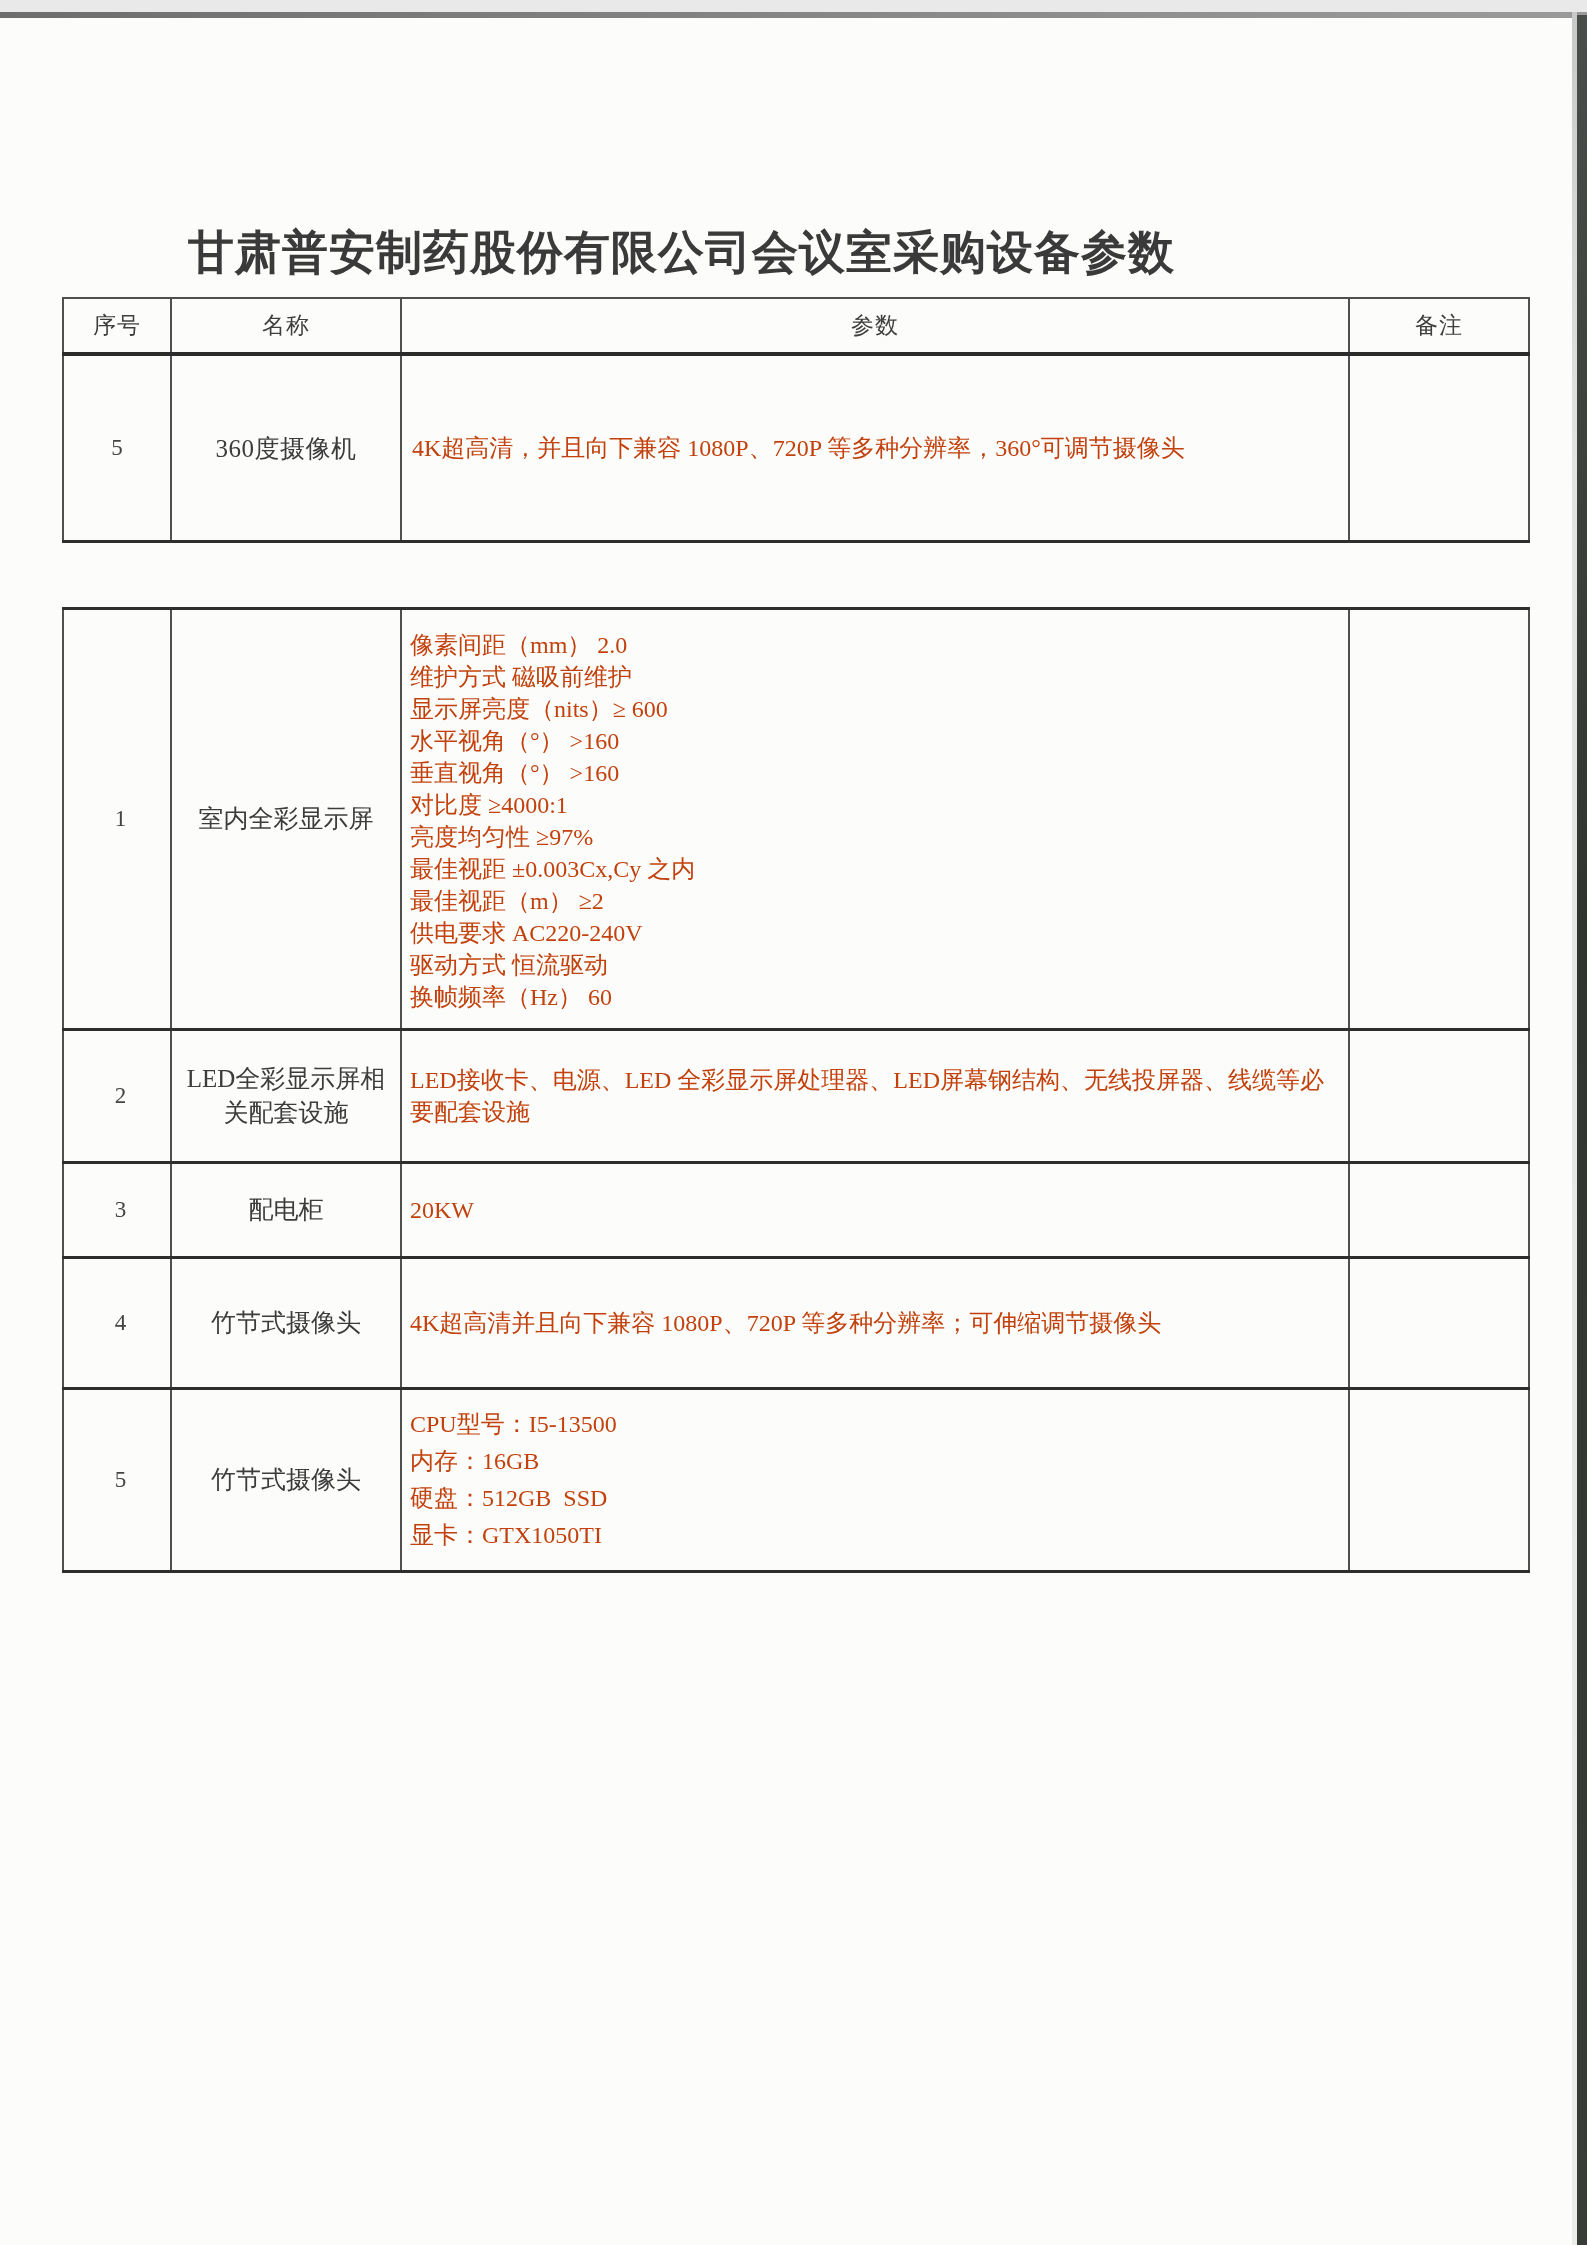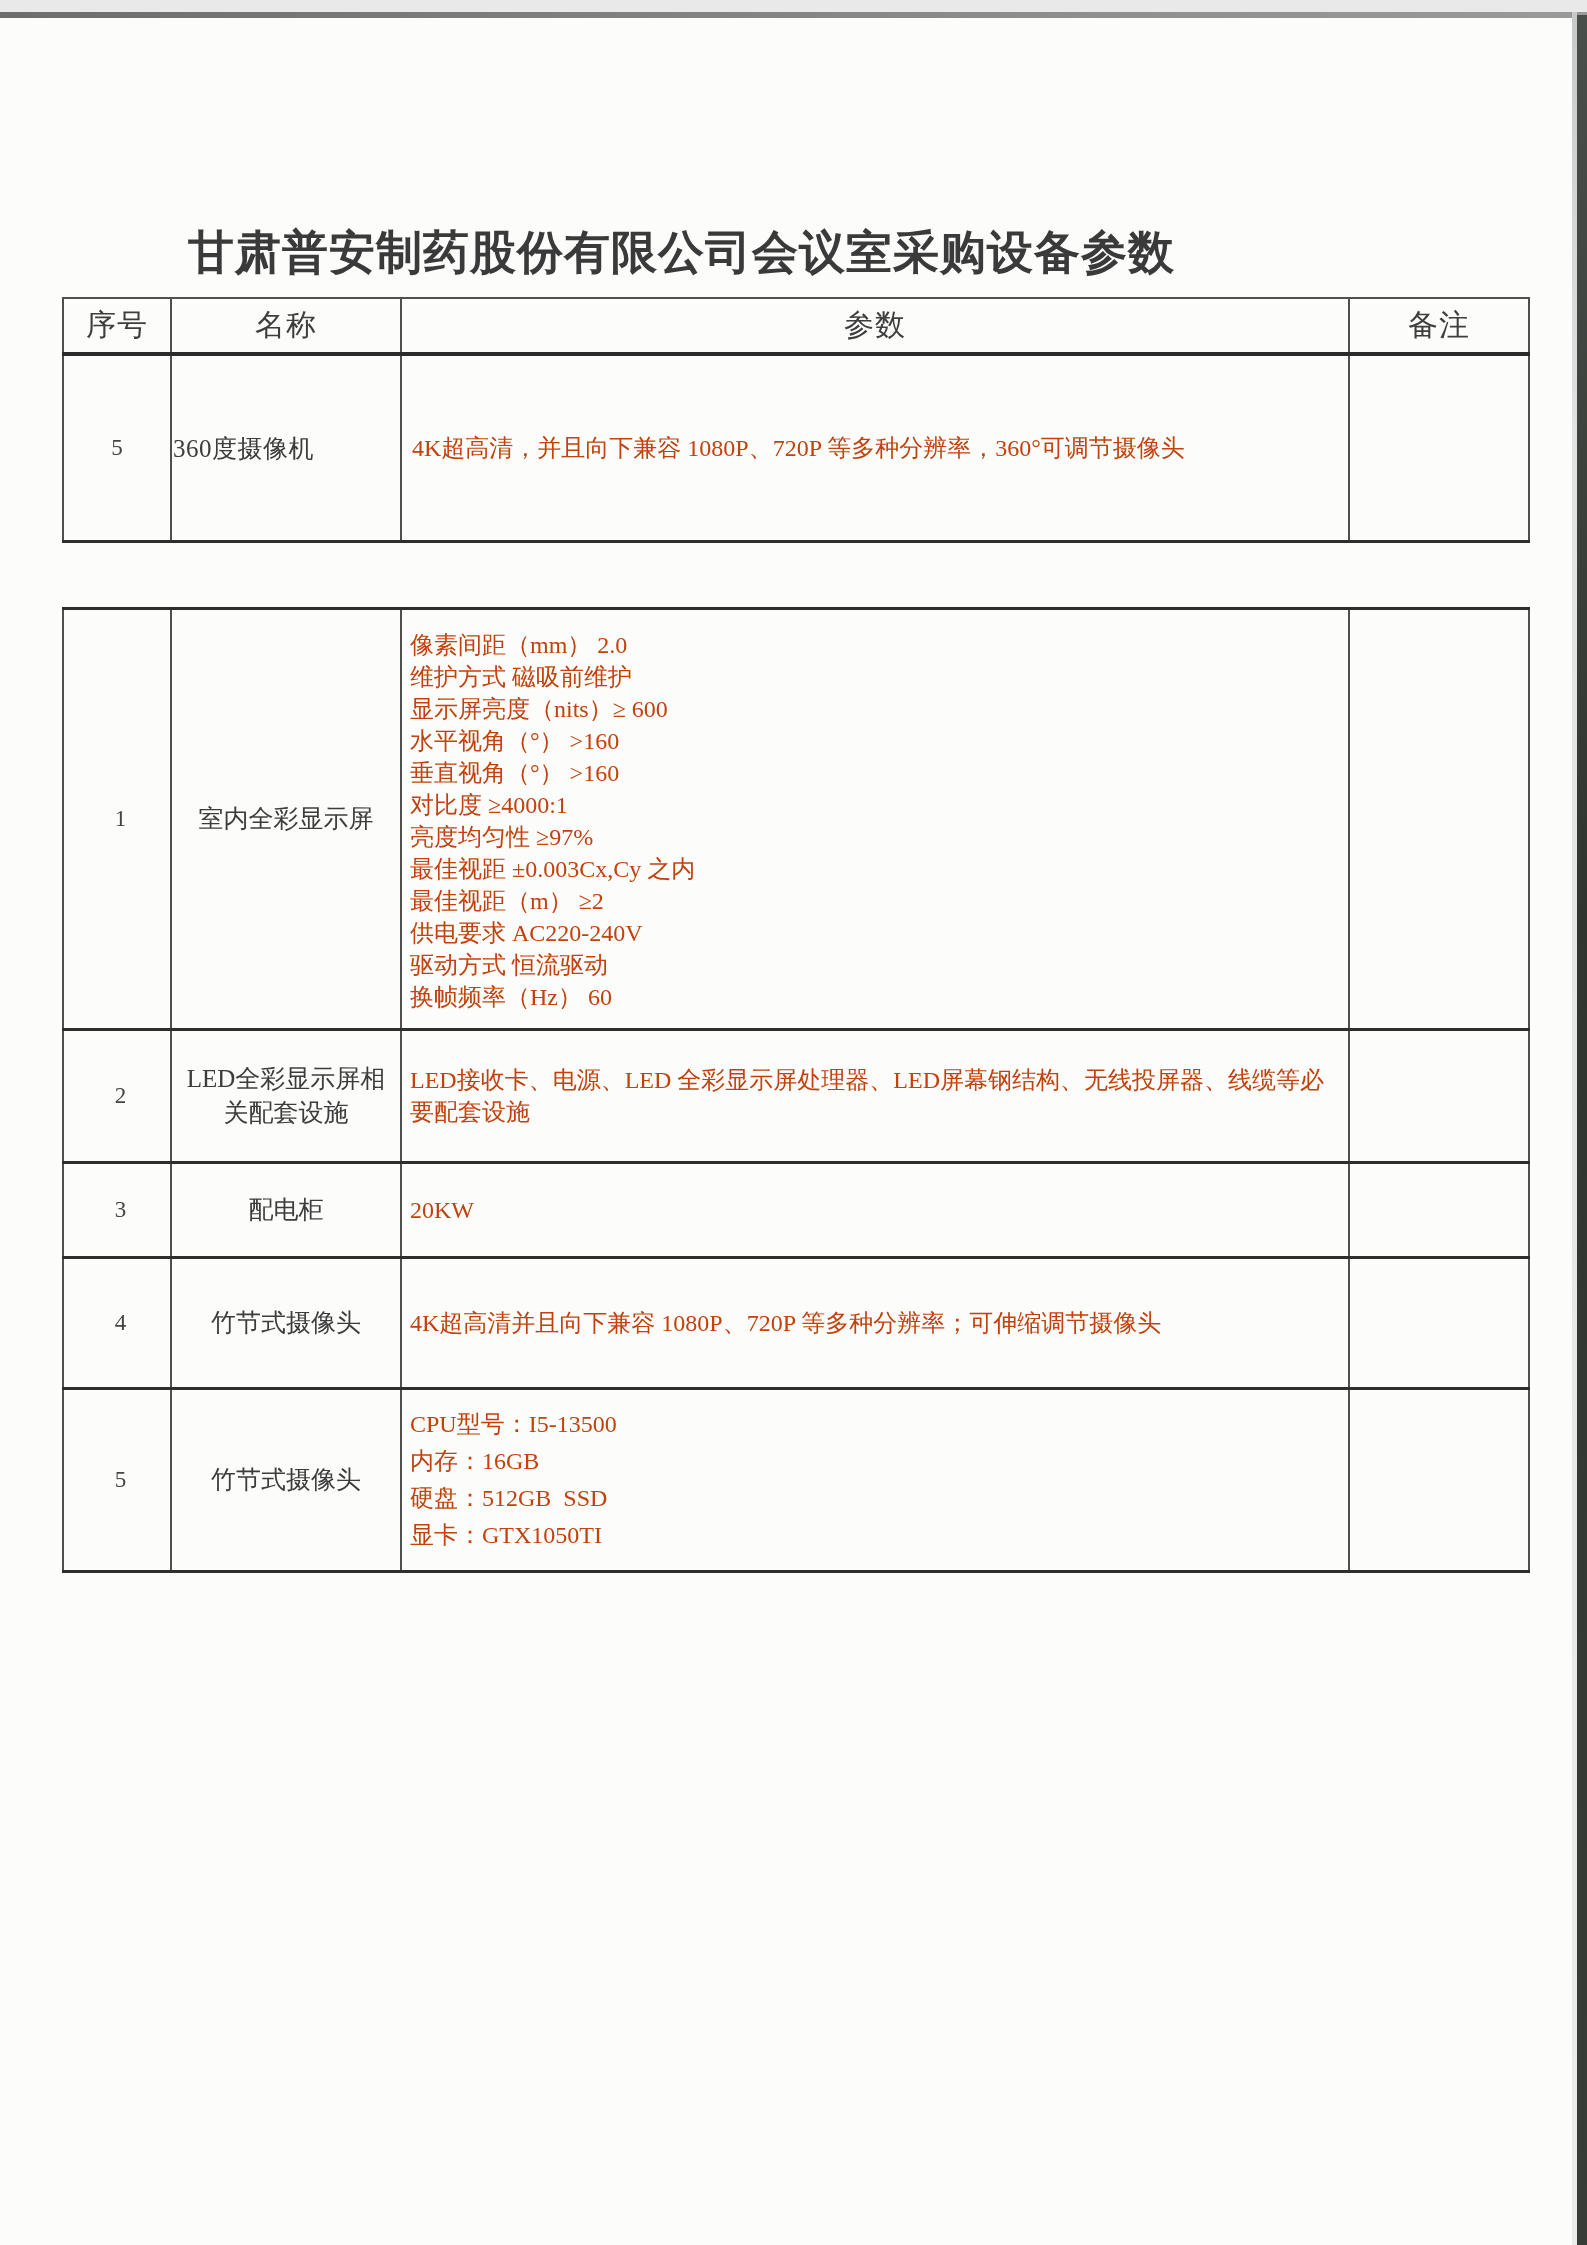--- a/index.html
+++ b/index.html
@@ -42,30 +42,30 @@
   col.c-params { width:948px; }
   col.c-note   { width:180px; }
 
   th, td {
     border:2px solid #4f4f4f;
     vertical-align:middle;
     background:transparent;
   }
   th {
     height:51px;
-    font-size:30px; font-weight:500; color:#3e3e3e;
+    font-size:23px; font-weight:500; color:#3e3e3e;
     border-bottom:4px solid #2b2b2b;
     letter-spacing:1px;
   }
   #table1 tbody td { height:172px; border-bottom:3px solid #2e2e2e; }
   #table2 td { border-top:3px solid #2e2e2e; border-bottom:3px solid #2e2e2e;padding-left:8px; }
 
   td.col-no   { text-align:center; font-size:23px; color:#444; }
   td.col-name { font-size:25px; color:#3c3c3c; }
-  #table1 td.col-name { letter-spacing:0.5px; }
+  #table1 td.col-name { text-align:center; letter-spacing:0.5px; }
   #table2 td.col-name { text-align:center; padding:16px 6px; line-height:34px; }
   td.col-params { text-align:left; padding:6px 10px; font-size:24px; color:#c2410c; }
   td.col-note { }
 
   .param-line { line-height:32px; white-space:pre-wrap; }
   #table1 .param-line { line-height:33px; }
 
   
   #t2body tr:nth-child(1) td { height:386px; }
   #t2body tr:nth-child(2) td { height:98px; }

